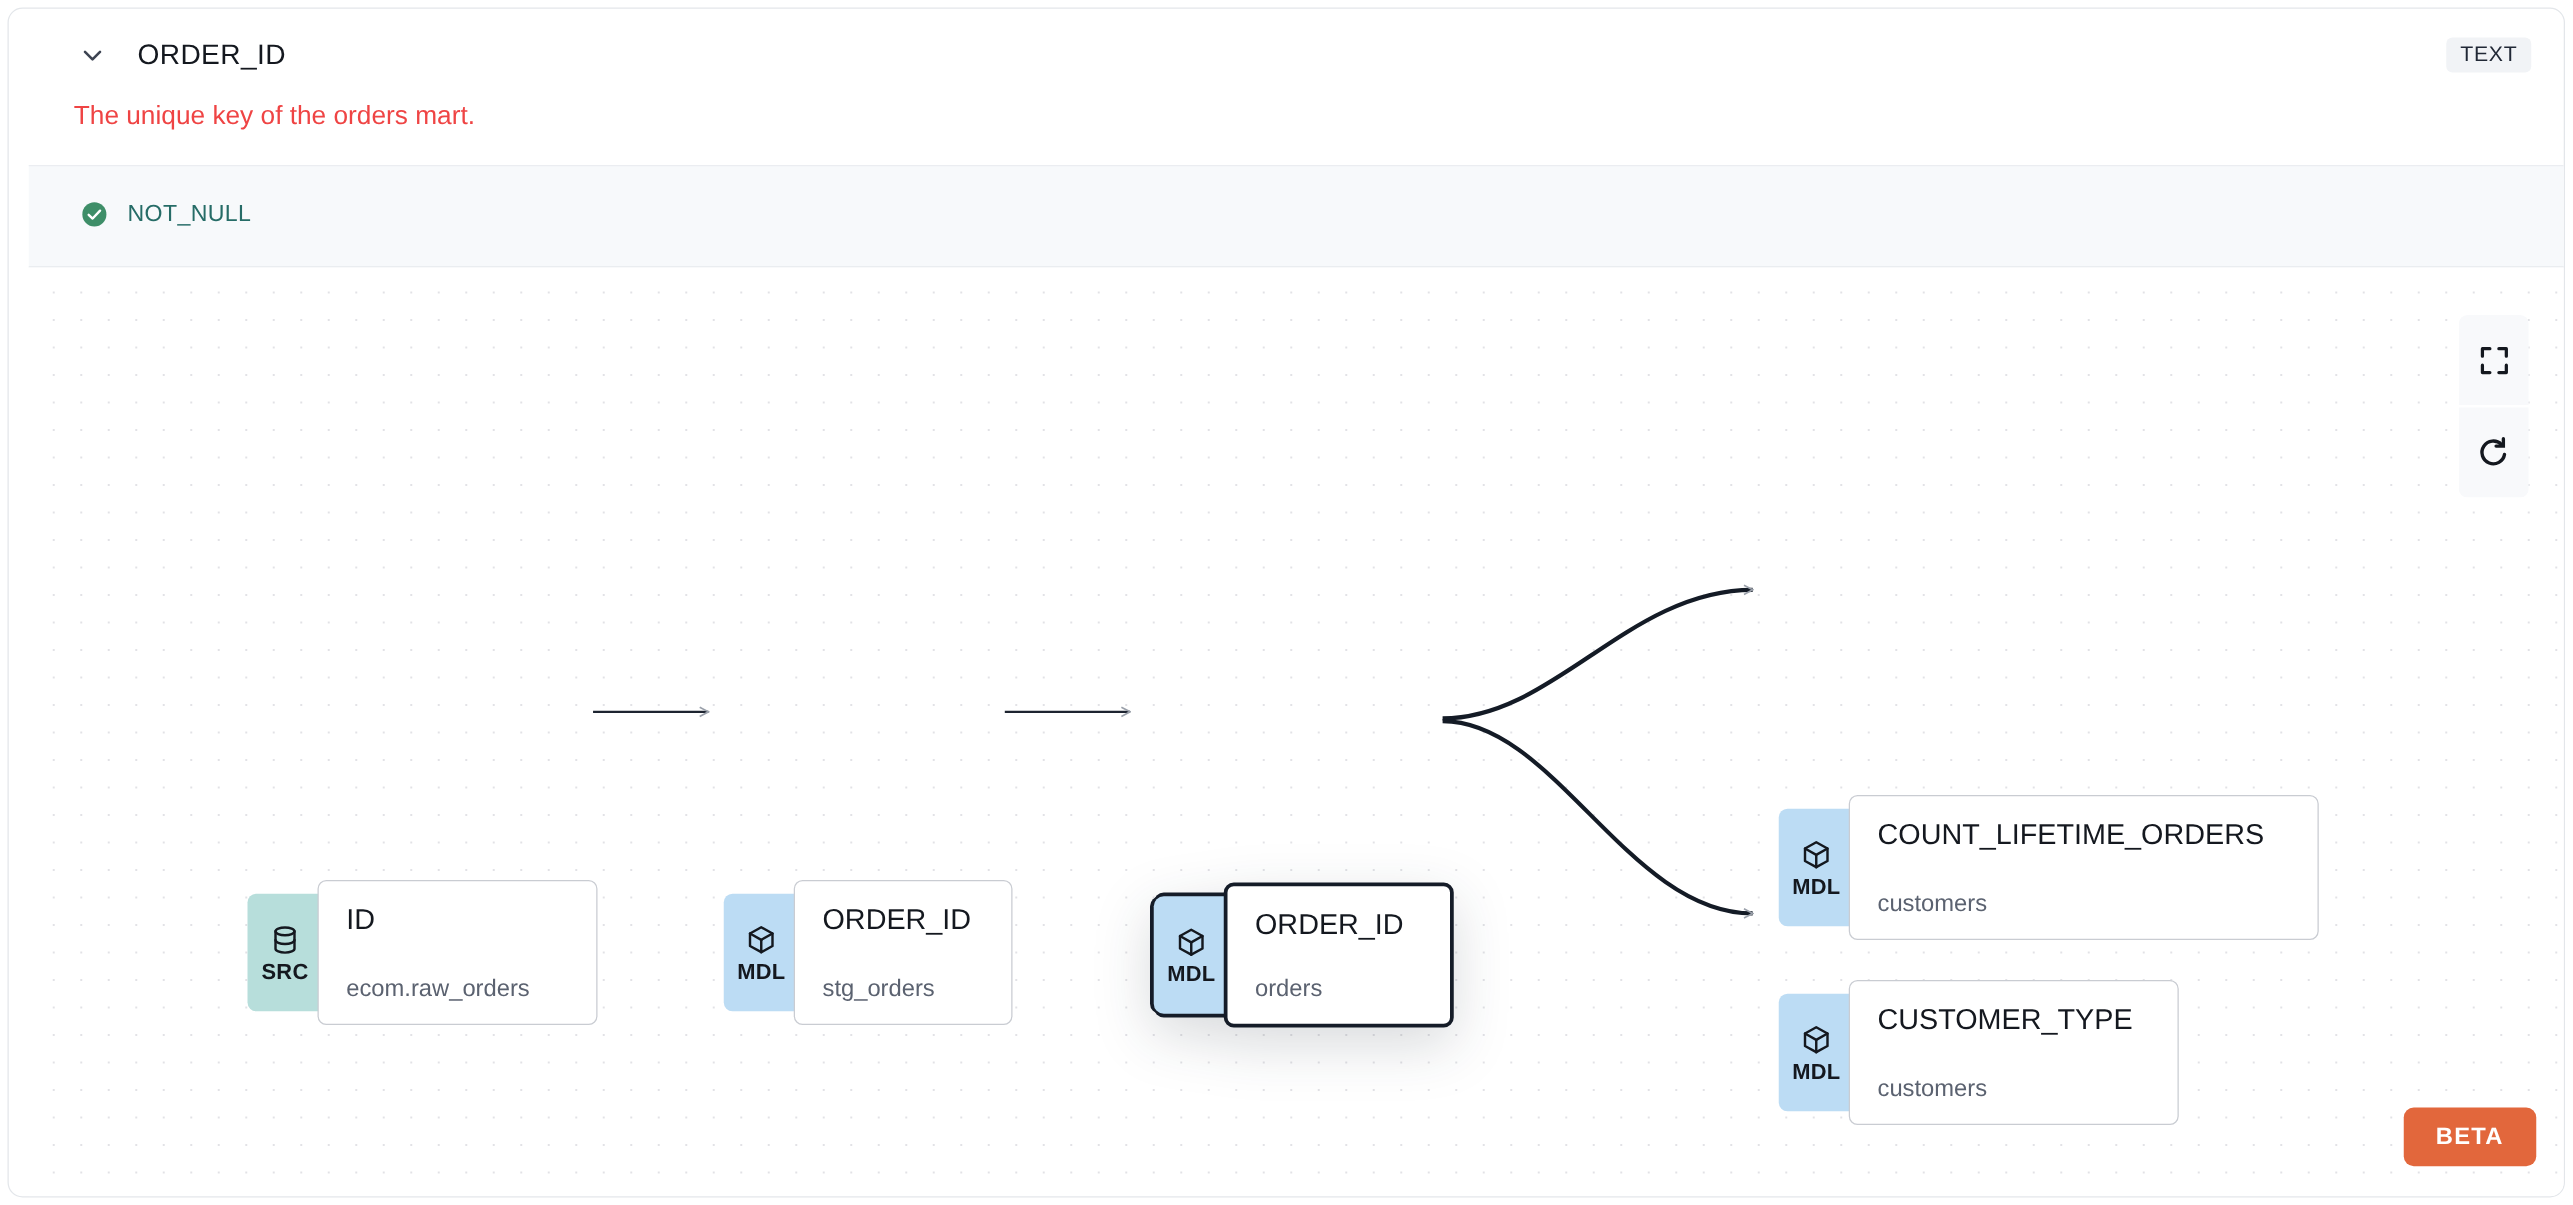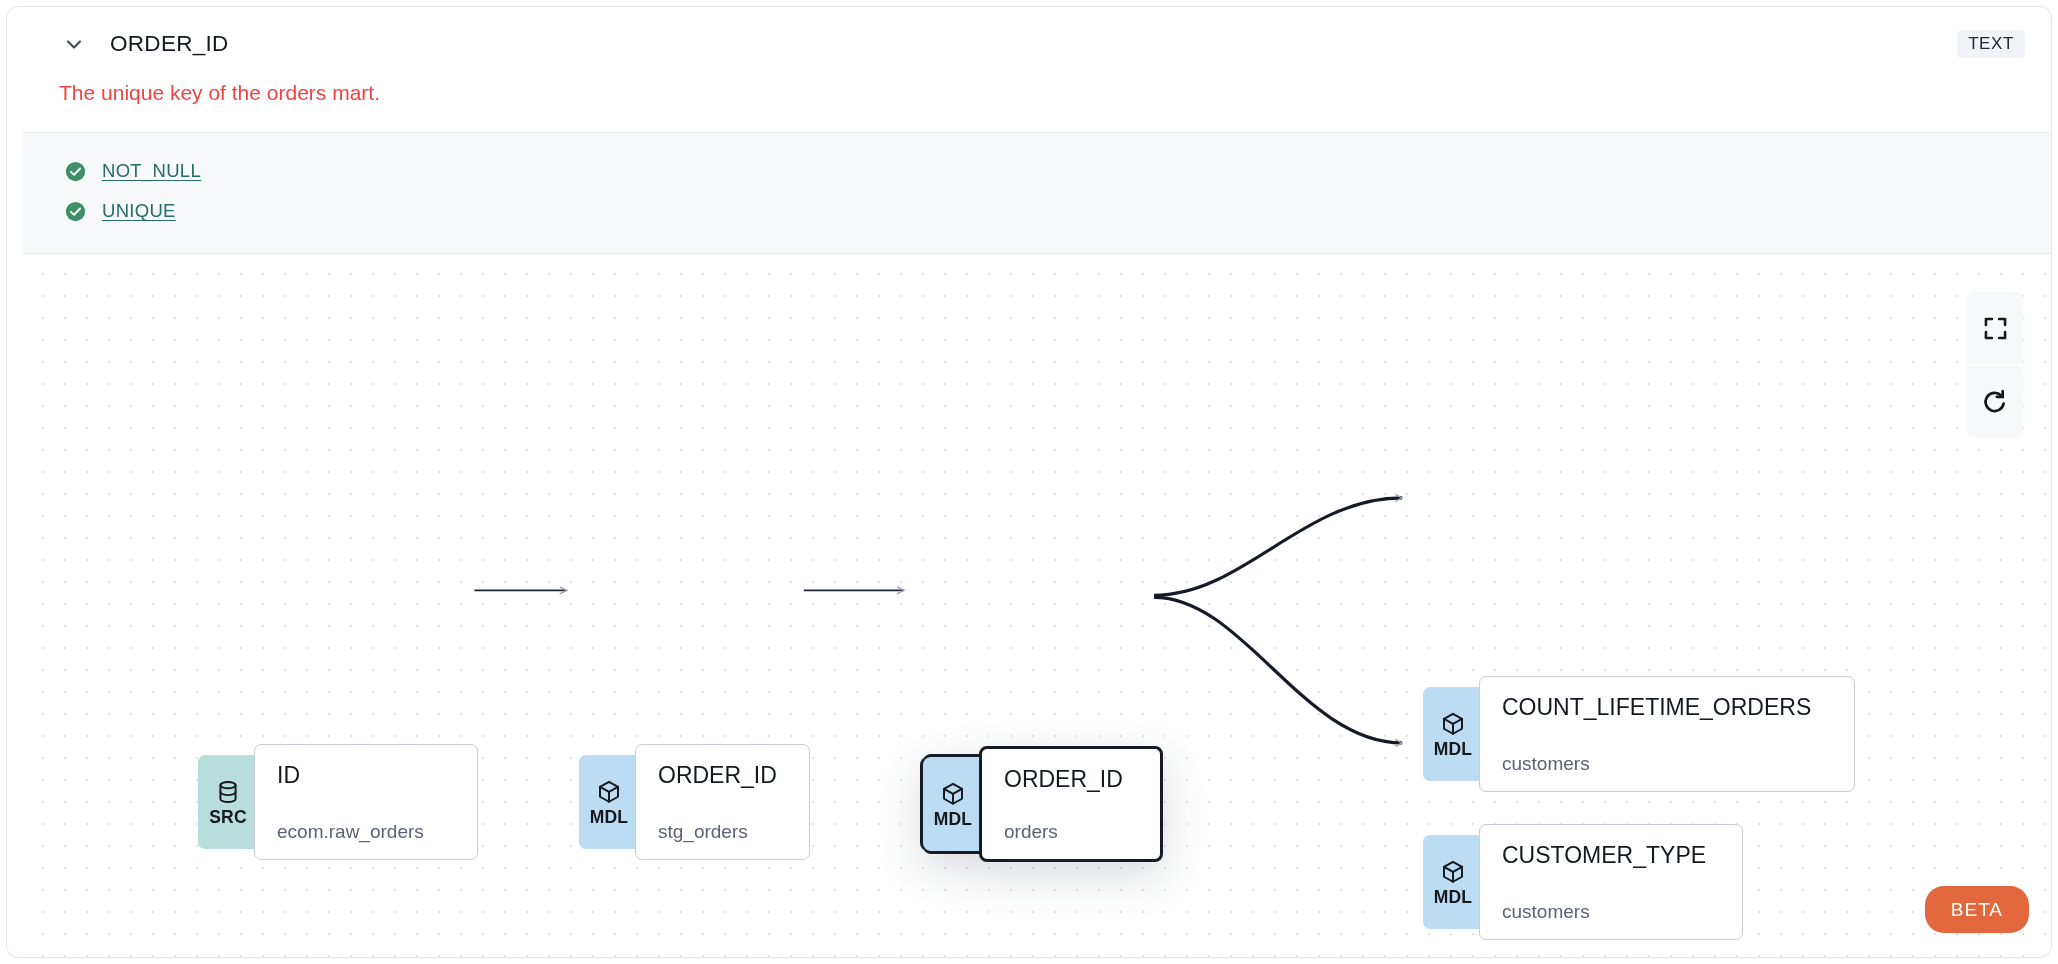--- a/index.html
+++ b/index.html
@@ -95,21 +95,20 @@
   .test-check {
     width: 21px;
     height: 21px;
     flex: 0 0 21px;
     margin-right: 16px;
     display: block;
   }
   .test-link {
     font-size: 18.5px;
     color: #266c67;
-    text-decoration: underline;
     text-underline-offset: 3px;
     letter-spacing: 0.3px;
     cursor: pointer;
   }
 
   
   .canvas {
     position: relative;
     flex: 1 1 auto;
     background-color: #ffffff;
@@ -223,24 +222,24 @@
   .ctrl-btn svg { display: block; }
 
   
   .beta-badge {
     position: absolute;
     right: 22px;
     bottom: 24px;
     background: #e2673c;
     color: #ffffff;
     font-size: 19px;
-    font-weight: 400;
+    font-weight: 700;
     letter-spacing: 1px;
     padding: 14px 26px;
-    border-radius: 19px;
+    border-radius: 8px;
     line-height: 1;
     cursor: pointer;
     user-select: none;
   }
 </style>
 </head>
 <body>
 
 <div class="card">
 
@@ -259,27 +258,20 @@
   <div class="tests">
 
     <div class="test-row">
       <svg class="test-check" viewBox="0 0 24 24">
         <circle cx="12" cy="12" r="11" fill="#3e8e68"></circle>
         <polyline points="6.8,12.4 10.4,15.8 17.2,8.6" fill="none" stroke="#ffffff" stroke-width="2.2" stroke-linecap="round" stroke-linejoin="round"></polyline>
       </svg>
       <span class="test-link">NOT_NULL</span>
     </div>
 
-    <div class="test-row">
-      <svg class="test-check" viewBox="0 0 24 24">
-        <circle cx="12" cy="12" r="11" fill="#3e8e68"></circle>
-        <polyline points="6.8,12.4 10.4,15.8 17.2,8.6" fill="none" stroke="#ffffff" stroke-width="2.2" stroke-linecap="round" stroke-linejoin="round"></polyline>
-      </svg>
-      <span class="test-link">UNIQUE</span>
-    </div>
 
   </div>
 
   <div class="canvas">
 
     <svg class="edges-svg" viewBox="0 0 2044 700" preserveAspectRatio="none">
       <defs>
         <marker id="arrow-thin" markerWidth="9" markerHeight="9" refX="8" refY="4.5" orient="auto" markerUnits="userSpaceOnUse">
           <path d="M1,1 L8,4.5 L1,8" fill="none" stroke="#9aa0aa" stroke-width="1.3"></path>
         </marker>

